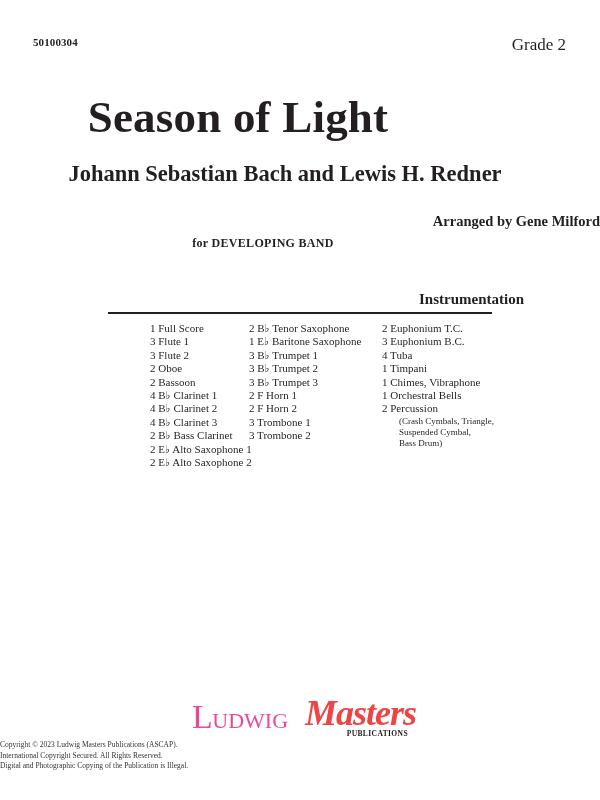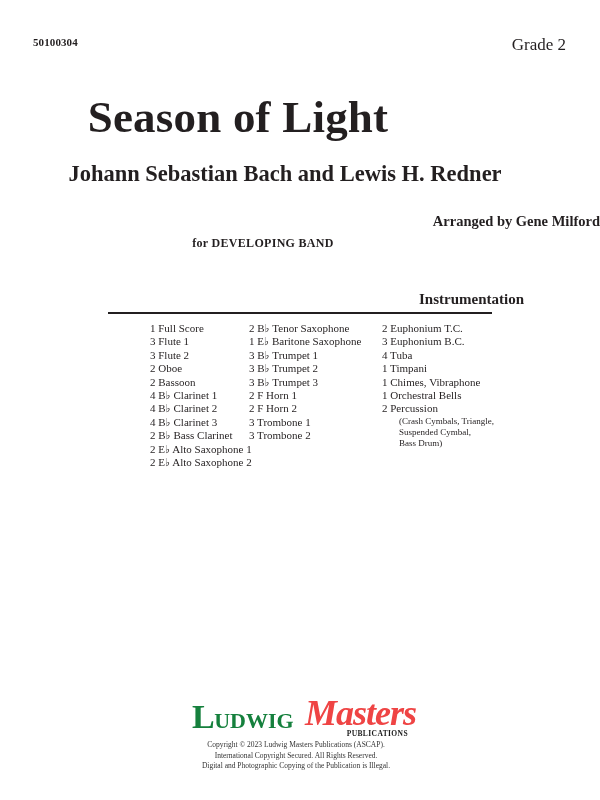--- a/index.html
+++ b/index.html
@@ -108,23 +108,23 @@
       left: 190px;
       top: 694px;
       width: 230px;
       height: 46px;
     }
     .logo-ludwig {
       position: absolute;
       left: 2px;
       top: 4px;
       font-size: 30px;
-      font-weight: bold;
+      font-weight: normal;
       letter-spacing: -0.5px;
-      color: #15803d;
+      color: #ec4899;
     }
     .logo-ludwig .cap { font-size: 34px; }
     .logo-ludwig .small { font-size: 22px; letter-spacing: 0px; }
     .logo-masters {
       position: absolute;
       left: 115px;
       top: -2px;
       font-size: 36px;
       font-style: italic;
       font-weight: bold;
@@ -138,25 +138,23 @@
       font-size: 7.5px;
       font-weight: bold;
       letter-spacing: 0.4px;
       color: #1a1a1a;
     }
     .copyright {
       position: absolute;
       left: 0;
       width: 504px;
       top: 740px;
-      text-align: center;
       font-size: 7.5px;
       line-height: 10.5px;
       color: #333333;
-      padding-left: 44px;
     }
   </style>
 </head>
 <body>
 
 <div class="catalog-number">50100304</div>
 <div class="grade">Grade 2</div>
 
 <div class="title">Season of Light</div>
 <div class="composers">Johann Sebastian Bach and Lewis H. Redner</div>

